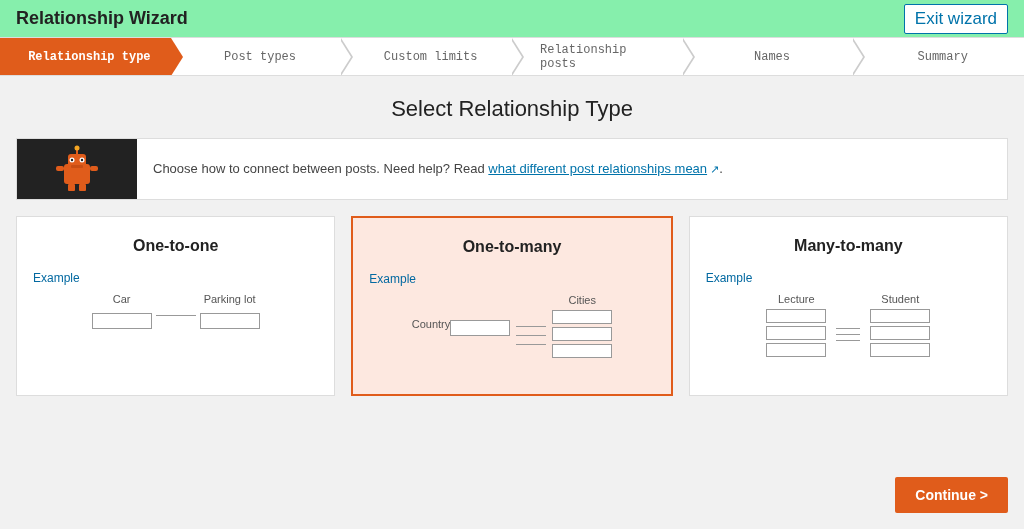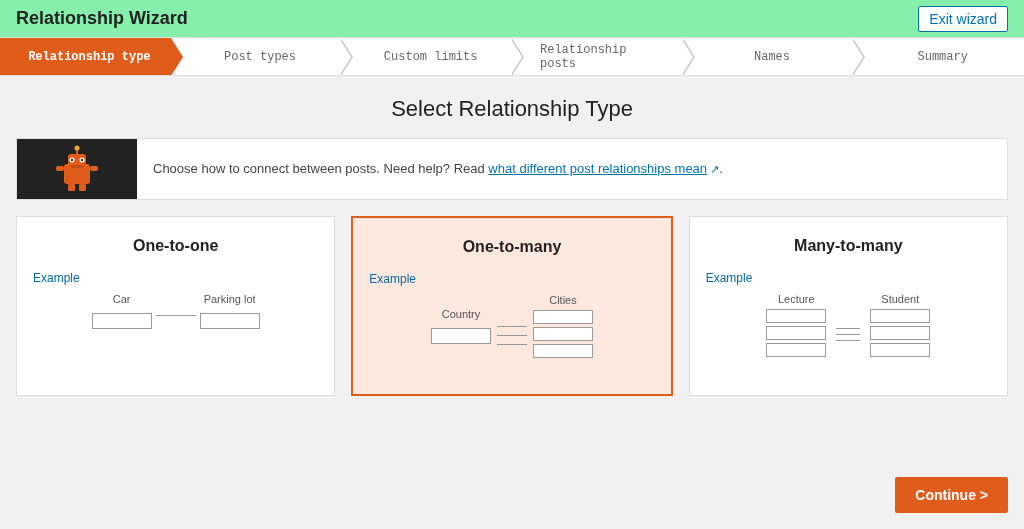--- a/index.html
+++ b/index.html
@@ -26,21 +26,21 @@
     .header-title {
       font-size: 18px;
       font-weight: 600;
       color: #222;
     }
     .exit-wizard-btn {
       border: 1px solid #0073aa;
       background: #fff;
       color: #0073aa;
       padding: 4px 10px;
-      font-size: 14px;
+      font-size: 17px;
       cursor: pointer;
       border-radius: 2px;
     }
 
     
     .wizard-steps {
       background: #fff;
       display: flex;
       align-items: center;
       height: 38px;
@@ -226,21 +226,22 @@
 
     
     .otm-diagram {
       display: flex;
       align-items: center;
       justify-content: center;
       margin-top: 4px;
     }
     .otm-left {
       display: flex;
-      flex-direction: column;
+      flex-direction: row;
+      align-items: center;
     }
     .otm-right {
       display: flex;
       flex-direction: column;
       align-items: center;
     }
     .multi-boxes {
       display: flex;
       flex-direction: column;
       gap: 3px;

